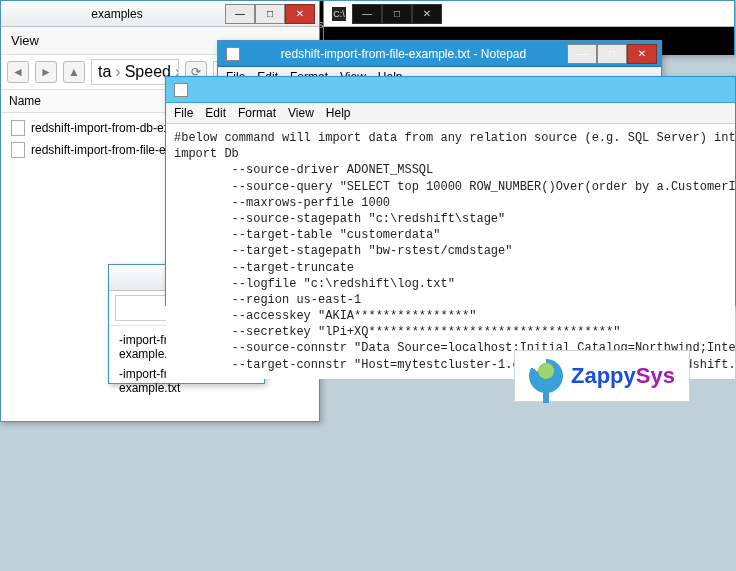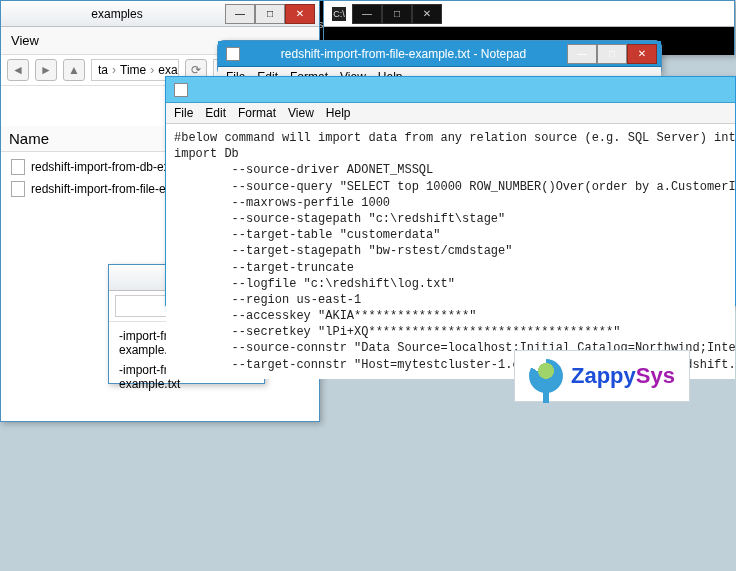--- a/index.html
+++ b/index.html
@@ -49,30 +49,30 @@
   .explorer-toolbar {
     padding:6px 10px; background:#f8f8f8; border-bottom:1px solid #ddd;
     font-size:13px;
   }
   .breadcrumb-row {
     display:flex; align-items:center; gap:6px; padding:4px 6px;
     background:#fff; border-bottom:1px solid #e0e0e0;
   }
   .breadcrumb {
     flex:1; display:flex; align-items:center; gap:4px;
-    border:1px solid #ccc; padding:3px 6px; font-size:12px; background:#fff;
+    border:1px solid #ccc; padding:3px 6px; font-size:16px; background:#fff;
     white-space:nowrap; overflow:hidden;
   }
   .breadcrumb .chev { color:#888; }
   .searchbox {
     border:1px solid #ccc; padding:3px 6px; color:#888; font-size:12px;
     min-width:100px; white-space:nowrap; overflow:hidden;
   }
   .columns-header {
-    display:flex; border-bottom:1px solid #ddd; background:#fafafa; font-size:15px;margin-top:40px;
+    display:flex; border-bottom:1px solid #ddd; background:#fafafa; font-size:12px;
   }
   .columns-header .col { padding:4px 8px; border-right:1px solid #e6e6e6; }
   .col-name { flex:1; }
   .col-date { width:80px; }
   .filelist { padding:4px 0; }
   .filerow {
     display:flex; align-items:center; gap:6px; padding:3px 10px; font-size:12px;
     cursor:pointer;
   }
   .fileicon {
@@ -129,21 +129,21 @@
   #win-cmd { left:323px; top:0; width:412px; height:55px; }
   #win-notepad-file { left:217px; top:40px; width:445px; height:36px; }
   #win-notepad-db { left:165px; top:76px; width:571px; height:230px; }
   #win-explorer2 { left:108px; top:264px; width:157px; height:120px; }
   #win-console-body { left:258px; top:306px; width:478px; height:265px; border:1px solid #2a96d6;}
   #logo { left:514px; top:350px; }
   
   #win-explorer1 { z-index:1; }
   #win-cmd { z-index:2; }
   #win-explorer2 { z-index:3; }
-  #win-notepad-file { z-index:4;border-radius:7px; }
+  #win-notepad-file { z-index:4; }
   #win-notepad-db { z-index:5; }
   #win-console-body { z-index:6; }
   #logo { z-index:7; }
 </style>
 </head>
 <body>
 
 <div id="win-explorer1" class="window">
   <div class="titlebar">
     <span class="title">examples</span>
@@ -154,21 +154,21 @@
     </div>
   </div>
   <div class="explorer-toolbar">View</div>
   <div class="breadcrumb-row">
     <div class="navbtn">◄</div>
     <div class="navbtn">►</div>
     <div class="navbtn">▲</div>
     <div class="breadcrumb">
       <span>ta</span>
       <span class="chev">›</span>
-      <span>Time</span>
+      <span>Speed</span>
       <span class="chev">›</span>
       <span>examples</span>
     </div>
     <div class="navbtn">⟳</div>
     <div class="searchbox">Search exam</div>
   </div>
   <div class="columns-header">
     <div class="col col-name">Name</div>
     <div class="col col-date">Date m</div>
   </div>

